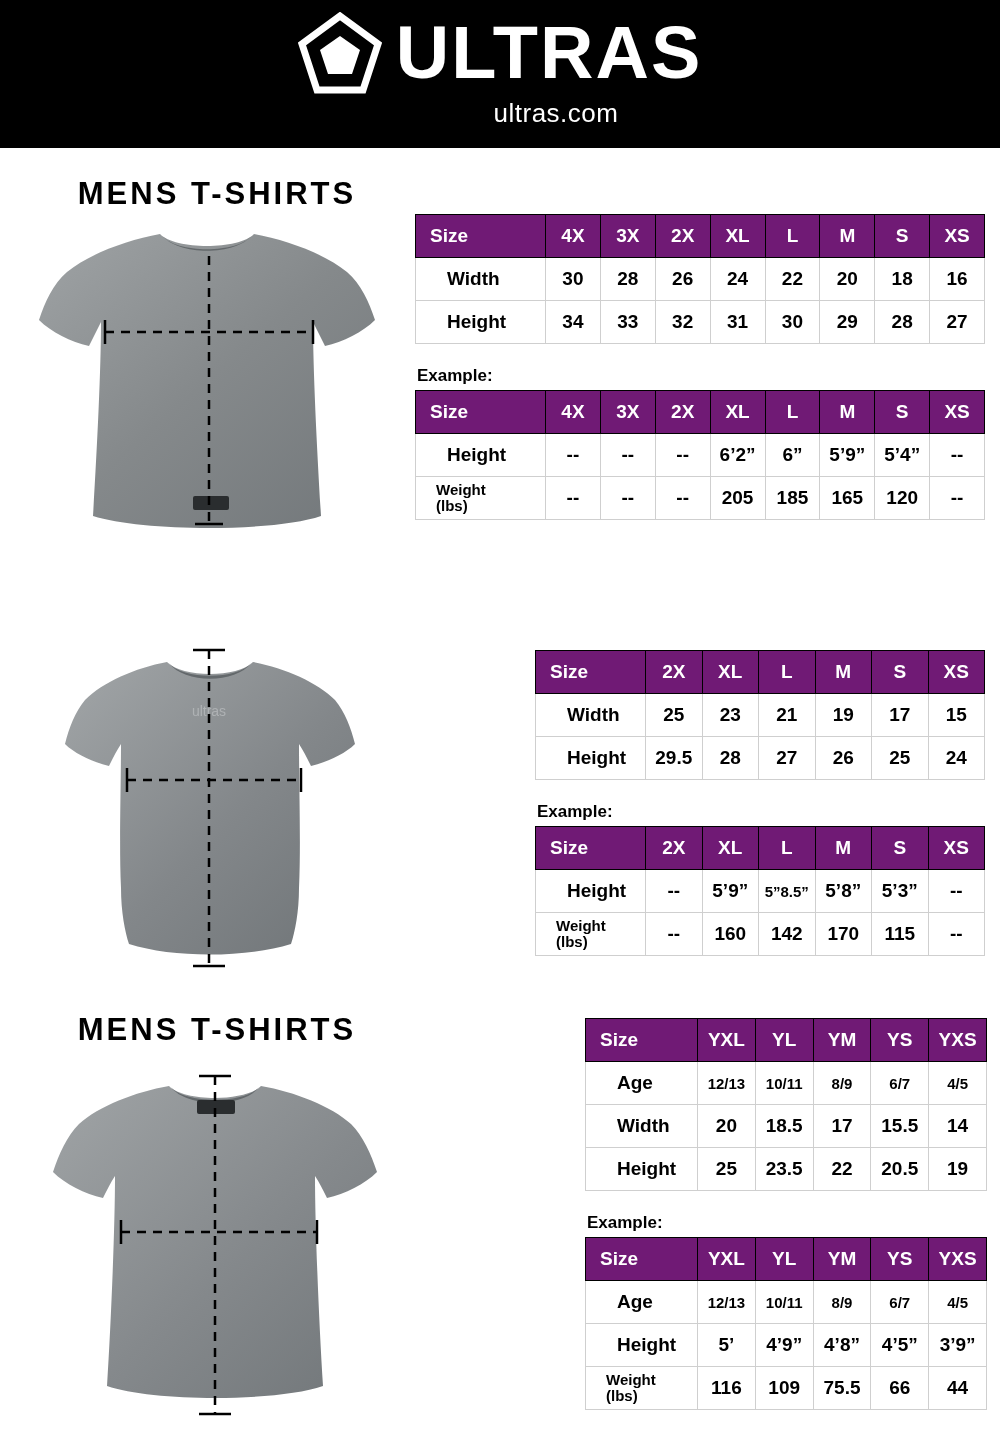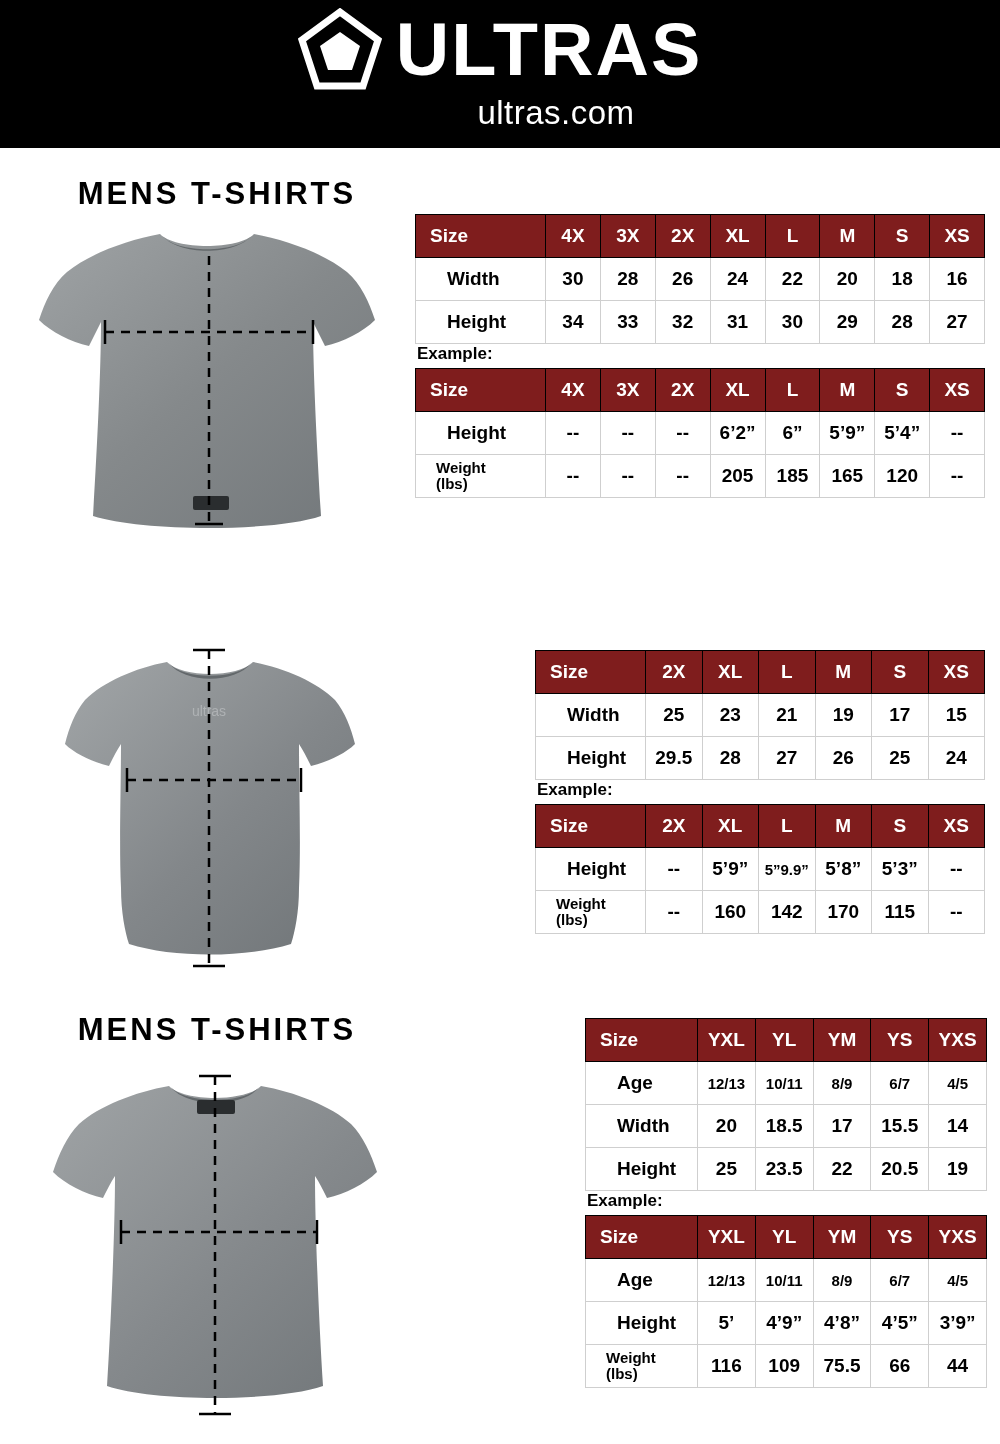--- a/index.html
+++ b/index.html
@@ -43,21 +43,21 @@
   .brand-name {
     color: #ffffff;
     font-size: 74px;
     font-weight: bold;
     letter-spacing: 2px;
     line-height: 0.9;
     font-family: "Liberation Sans", sans-serif;
   }
   .brand-sub {
     color: #ffffff;
-    font-size: 33px;
+    font-size: 26px;
     letter-spacing: 0.5px;
     margin-top: 2px;
     margin-left: 112px;
   }
 
   
   .section {
     position: absolute;
     left: 7px;
     width: 1000px;
@@ -95,21 +95,21 @@
   .tbl th, .tbl td {
     border: 1px solid #cfcfcf;
     text-align: center;
     font-size: 19px;
     font-weight: bold;
     height: 43px;
     padding: 0 4px;
     white-space: nowrap;
   }
   .tbl thead th {
-    background: #7f1d1d;
+    background: #701a75;
     color: #ffffff;
     border: 1px solid #000000;
     font-size: 19px;
   }
   .tbl thead th.rowlabel {
     text-align: left;
     padding-left: 14px;
   }
   .tbl tbody th {
     text-align: left;
@@ -120,21 +120,21 @@
   }
   .tbl tbody th.two-line {
     font-size: 15px;
     line-height: 1.05;
     padding-left: 20px;
   }
   .small-cell { font-size: 15px !important; }
   .example-label {
     font-size: 17px;
     font-weight: bold;
-    margin: 0 0 4px 2px;
+    margin: 22px 0 4px 2px;
   }
 
   .tablegroup { position: absolute; }
   .tg-men   { left: 408px; top: 66px;  width: 570px; }
   .tg-women { left: 528px; top: 72px;  width: 450px; }
   .tg-youth { left: 578px; top: 20px;  width: 402px; }
 
   .tg-men .tbl   { width: 570px; }
   .tg-women .tbl { width: 450px; }
   .tg-youth .tbl { width: 402px; }
@@ -397,21 +397,21 @@
           <th>M</th>
           <th>S</th>
           <th>XS</th>
         </tr>
       </thead>
       <tbody>
         <tr>
           <th>Height</th>
           <td>--</td>
           <td>5’9”</td>
-          <td class="small-cell">5”9.9”</td>
+          <td class="small-cell">5”8.5”</td>
           <td>5’8”</td>
           <td>5’3”</td>
           <td>--</td>
         </tr>
         <tr>
           <th class="two-line">
             <span>Weight</span><br>
             <span>(lbs)</span>
           </th>
           <td>--</td>

